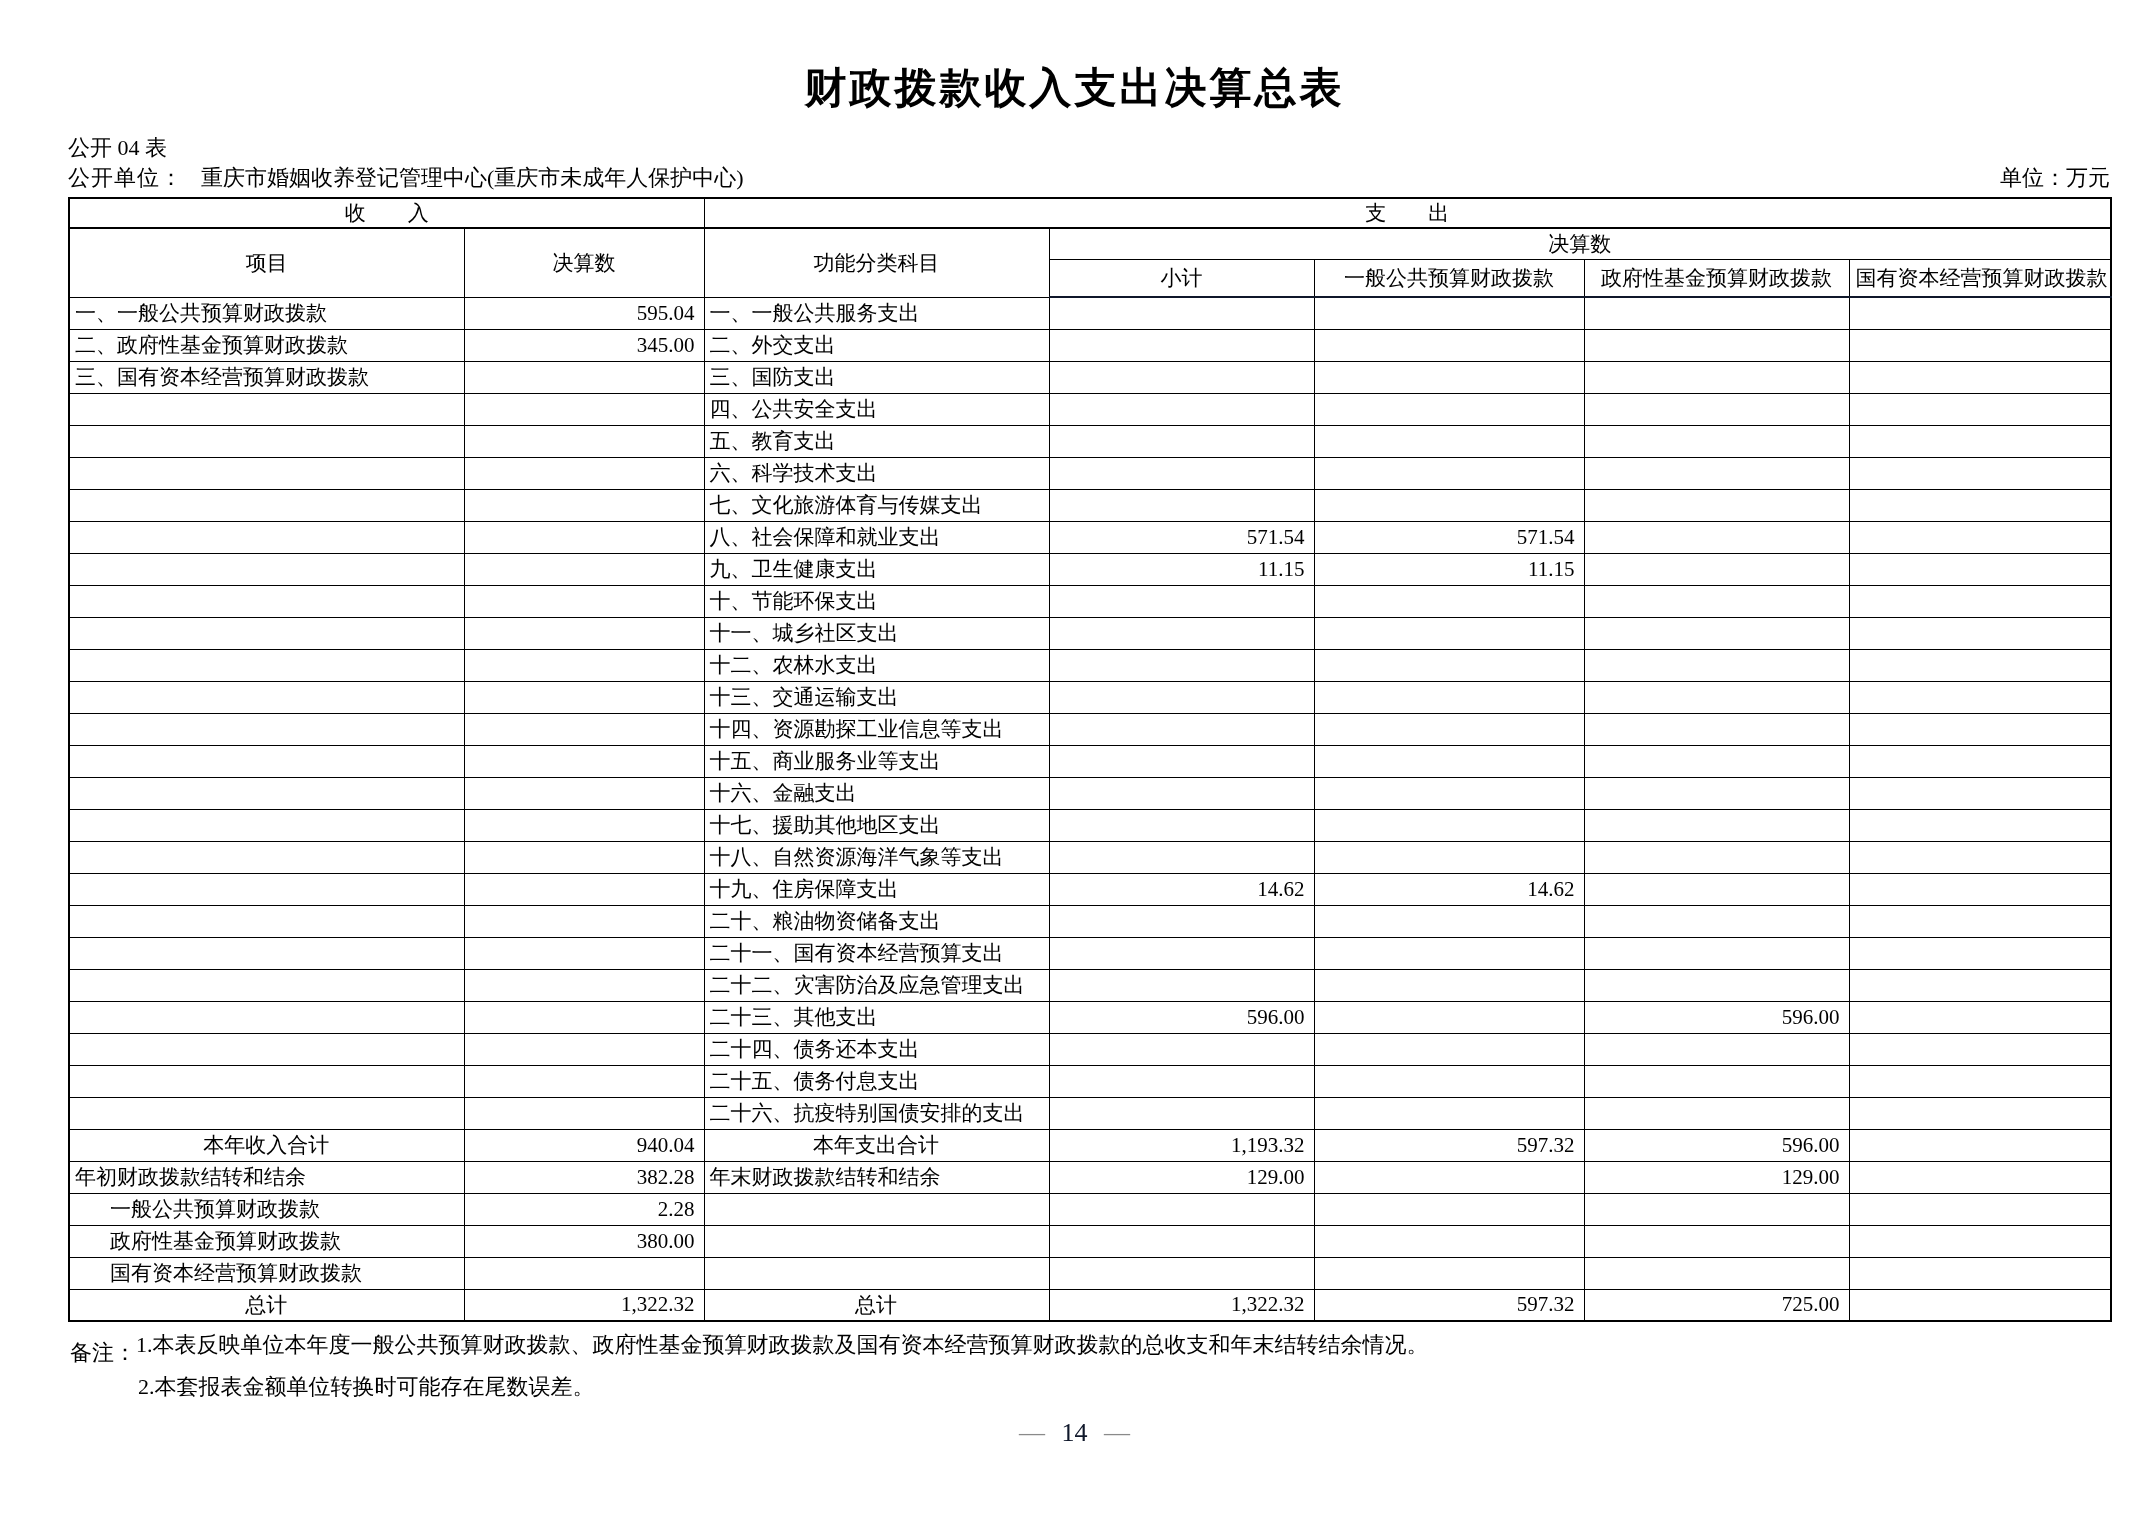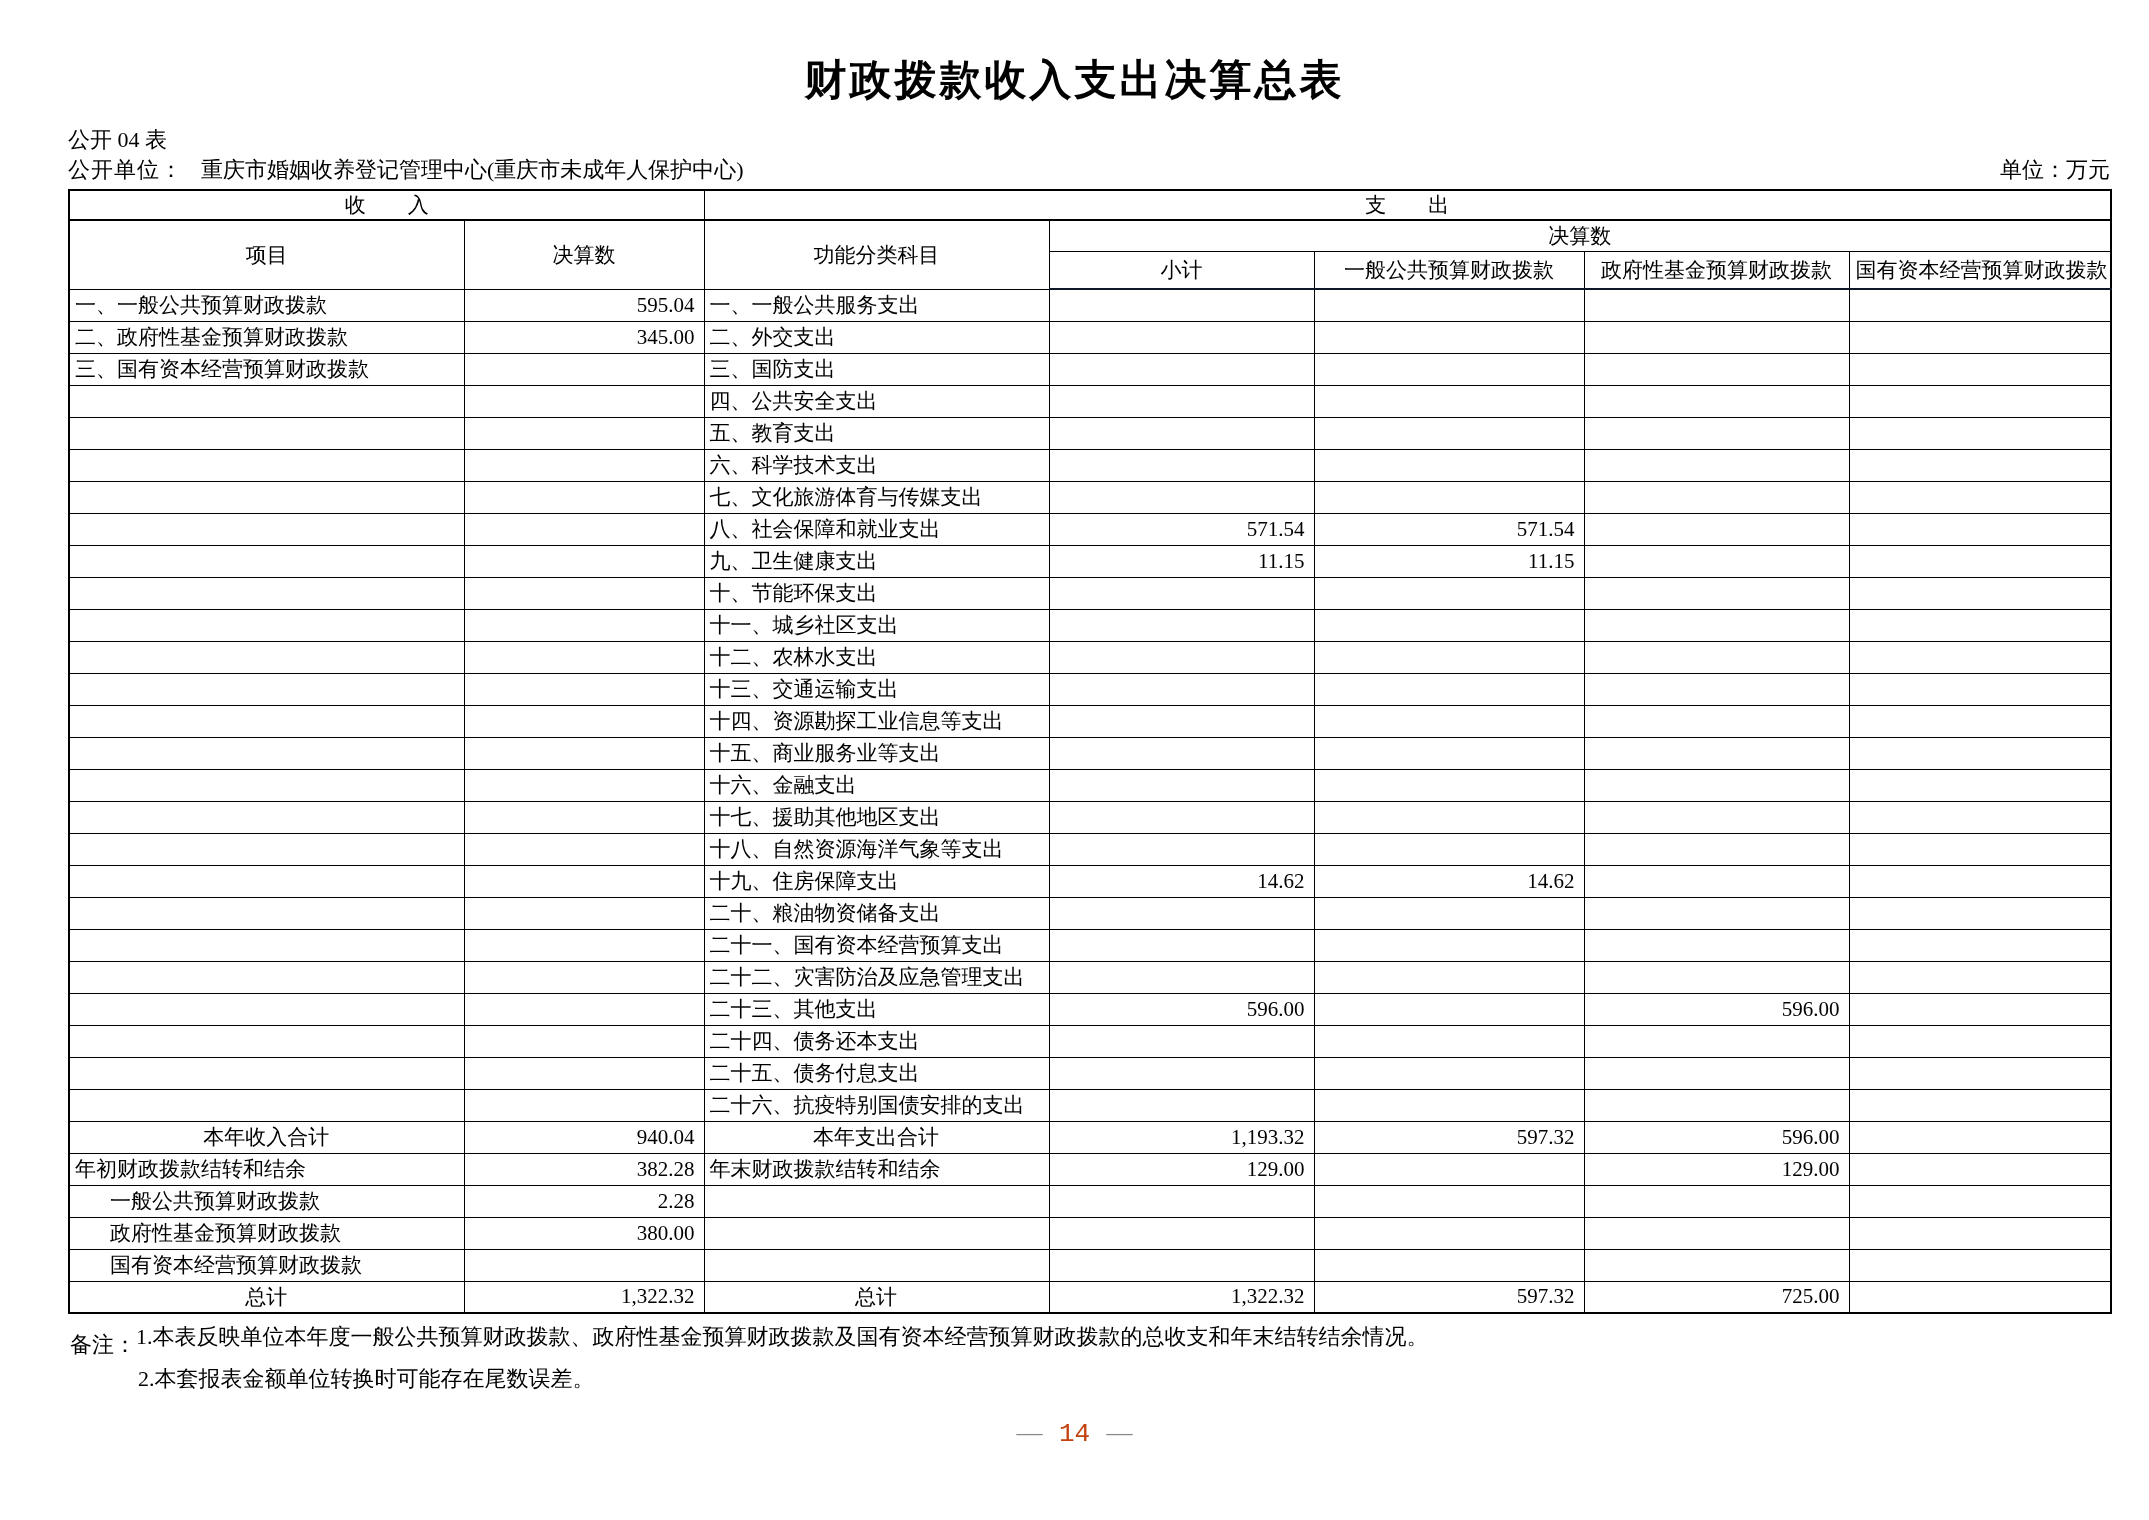--- a/index.html
+++ b/index.html
@@ -9,21 +9,21 @@
     color: #000;
   }
   .page { position: relative; width: 2149px; height: 1520px; overflow: hidden; }
 
   .doc-title {
     text-align: center;
     font-size: 42px;
     font-weight: bold;
     letter-spacing: 3px;
     padding-top: 52px;
-    margin: 0 0 0 0;
+    margin: 8px 0 0 0;
   }
 
   .meta { width: 2042px; margin: 18px auto 0 68px; font-size: 22px; line-height: 1.25; }
   .meta-right { text-align: left; }
   .meta-line2 { display: flex; justify-content: space-between; align-items: flex-end; margin-top: 2px; }
   .publisher-label { letter-spacing: 1px; text-align: right; }
   .publisher-name { margin-left: 18px; margin-top: 20px; }
 
   table.fin-table {
     border-collapse: collapse;
@@ -56,21 +56,21 @@
   .notes .line2 { margin-left: 68px; margin-top: 4px; }
 
   .page-number {
     position: absolute;
     left: 0; top: 1418px;
     width: 100%;
     text-align: center;
     font-size: 26px;
   }
   .page-number .dash { color: #8a8a8a; letter-spacing: 0; }
-  .page-number .num { color: #c2410c; margin: 0 10px; font-family: Liberation Mono, monospace; }
+  .page-number .num { color: #0f172a; margin: 0 10px; }
 </style>
 </head>
 <body>
 
 <div class="page">
 
   <h1 class="doc-title">财政拨款收入支出决算总表</h1>
 
   <div class="meta">
     <div class="meta-right">公开 04 表</div>

